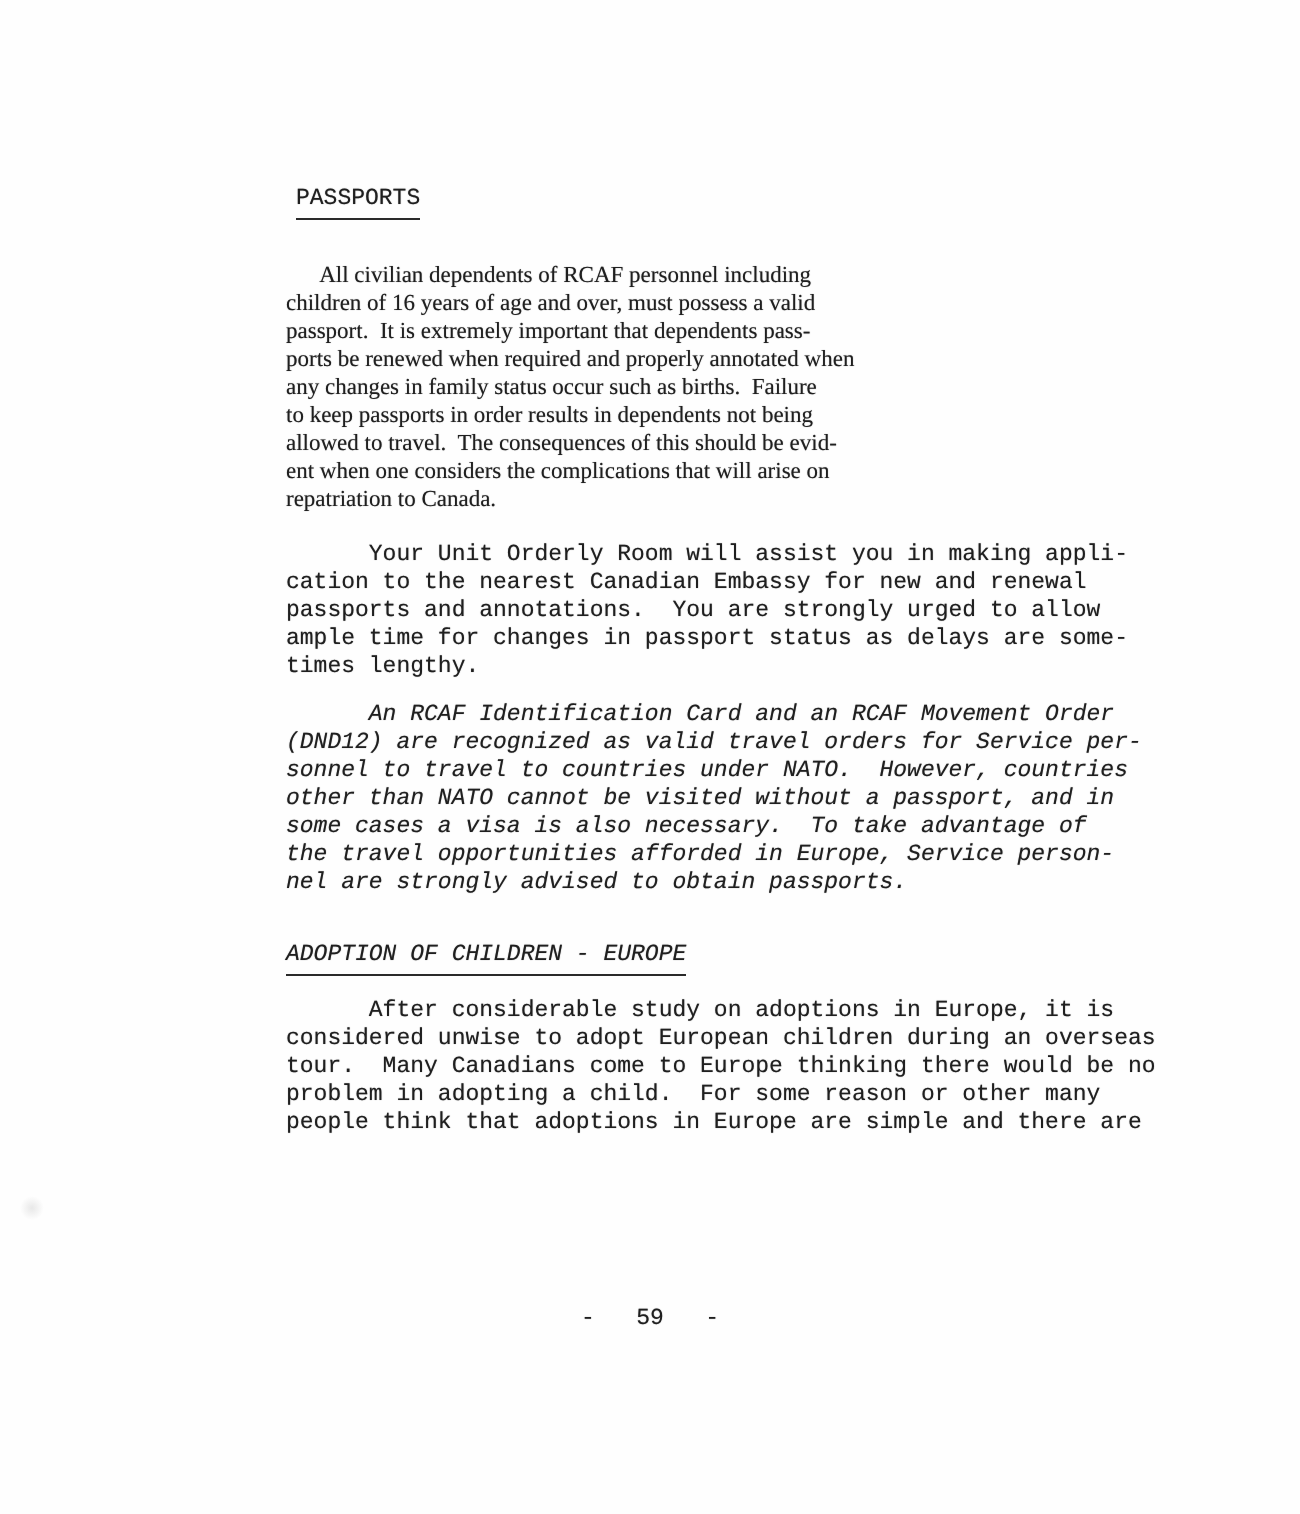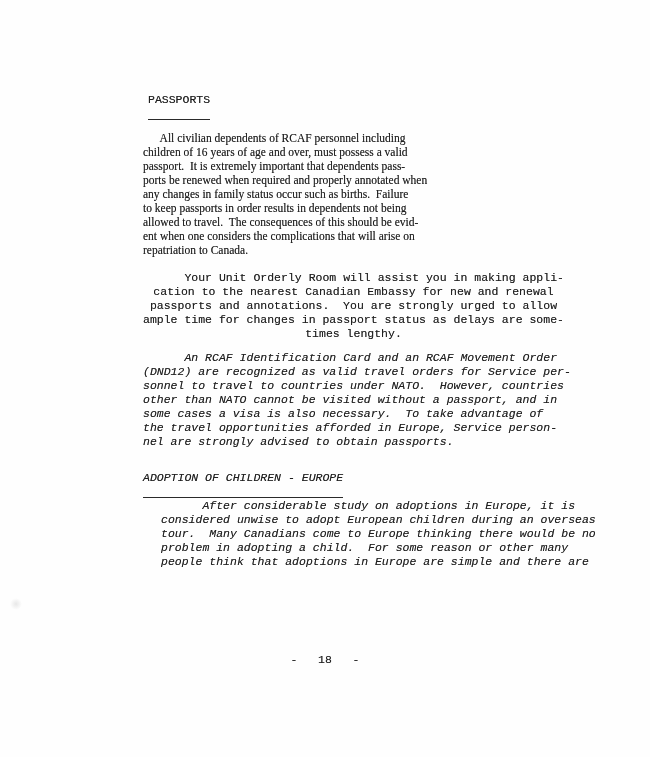--- a/index.html
+++ b/index.html
@@ -26,21 +26,21 @@
     text-shadow: 0 0 0.5px rgba(30,30,30,0.55);
   }
   .doc-heading {
     position: absolute;
     white-space: pre;
     font-size: 11.5px;
     line-height: 14px;
     color: #1f1f1f;
     text-shadow: 0 0 0.5px rgba(30,30,30,0.6);
     border-bottom: 1.5px solid #2a2a2a;
-    padding-bottom: 12px;
+    padding-bottom: 2px;
   }
   .page-number {
     position: absolute;
     left: 0;
     width: 650px;
     text-align: center;
     white-space: pre;
     font-size: 11.5px;
     line-height: 14px;
     color: #1f1f1f;
@@ -66,39 +66,39 @@
   <div class="doc-block" style="left:143px; top:131px;font-family:Liberation Serif, serif;">      All civilian dependents of RCAF personnel including
 children of 16 years of age and over, must possess a valid
 passport.  It is extremely important that dependents pass-
 ports be renewed when required and properly annotated when
 any changes in family status occur such as births.  Failure
 to keep passports in order results in dependents not being
 allowed to travel.  The consequences of this should be evid-
 ent when one considers the complications that will arise on
 repatriation to Canada.</div>
 
-  <div class="doc-block" style="left:143px; top:271px;text-align:center;">      Your Unit Orderly Room will assist you in making appli-
+  <div class="doc-block" style="left:143px; top:271px;">      Your Unit Orderly Room will assist you in making appli-
 cation to the nearest Canadian Embassy for new and renewal
 passports and annotations.  You are strongly urged to allow
 ample time for changes in passport status as delays are some-
 times lengthy.</div>
 
   <div class="doc-block" style="left:143px; top:351px;font-style:italic;">      An RCAF Identification Card and an RCAF Movement Order
 (DND12) are recognized as valid travel orders for Service per-
 sonnel to travel to countries under NATO.  However, countries
 other than NATO cannot be visited without a passport, and in
 some cases a visa is also necessary.  To take advantage of
 the travel opportunities afforded in Europe, Service person-
 nel are strongly advised to obtain passports.</div>
 
   <div class="doc-heading" style="left:143px; top:471px;font-style:italic;">ADOPTION OF CHILDREN - EUROPE</div>
 
-  <div class="doc-block" style="left:161px; top:499px;font-style:italic;">      After considerable study on adoptions in Europe, it is
+  <div class="doc-block" style="left:143px; top:499px;">      After considerable study on adoptions in Europe, it is
 considered unwise to adopt European children during an overseas
 tour.  Many Canadians come to Europe thinking there would be no
 problem in adopting a child.  For some reason or other many
 people think that adoptions in Europe are simple and there are</div>
 
-  <div class="page-number" style="top:653px;">-   18   -</div>
+  <div class="page-number" style="top:653px;">-   59   -</div>
 
   <div class="scan-smudge"></div>
 
 </div>
 
 </body></html>

